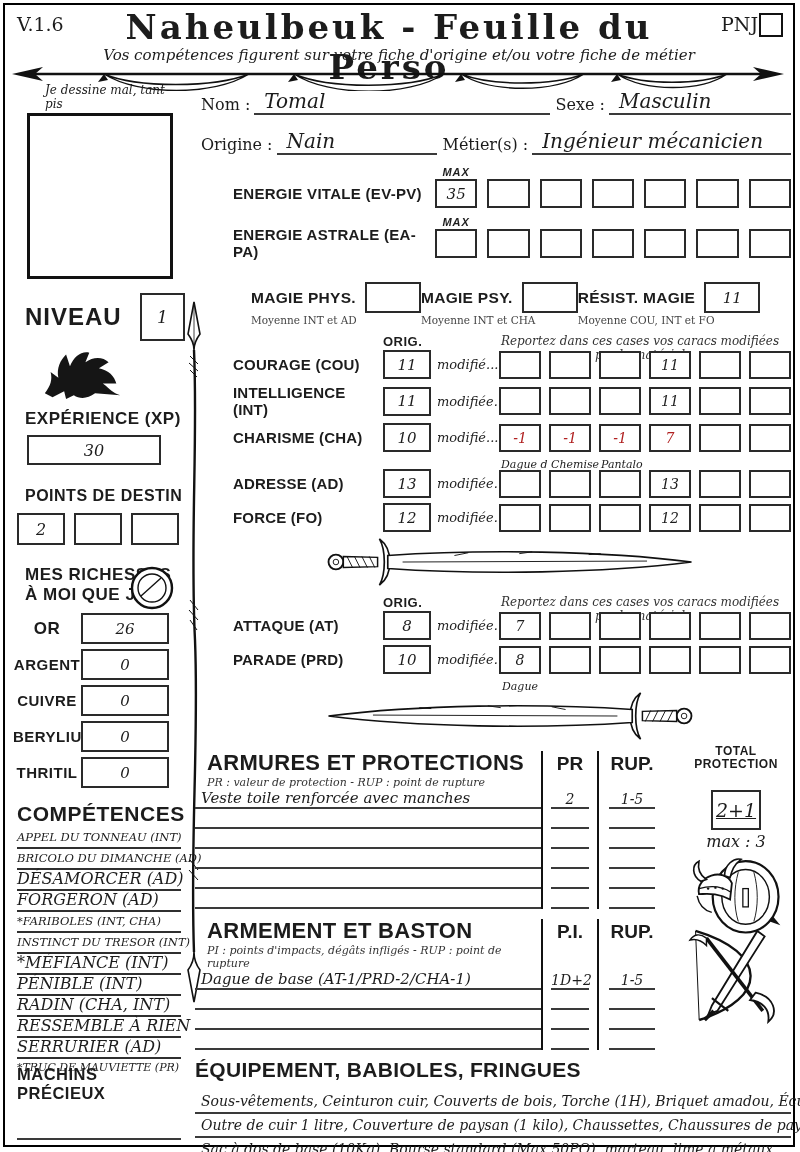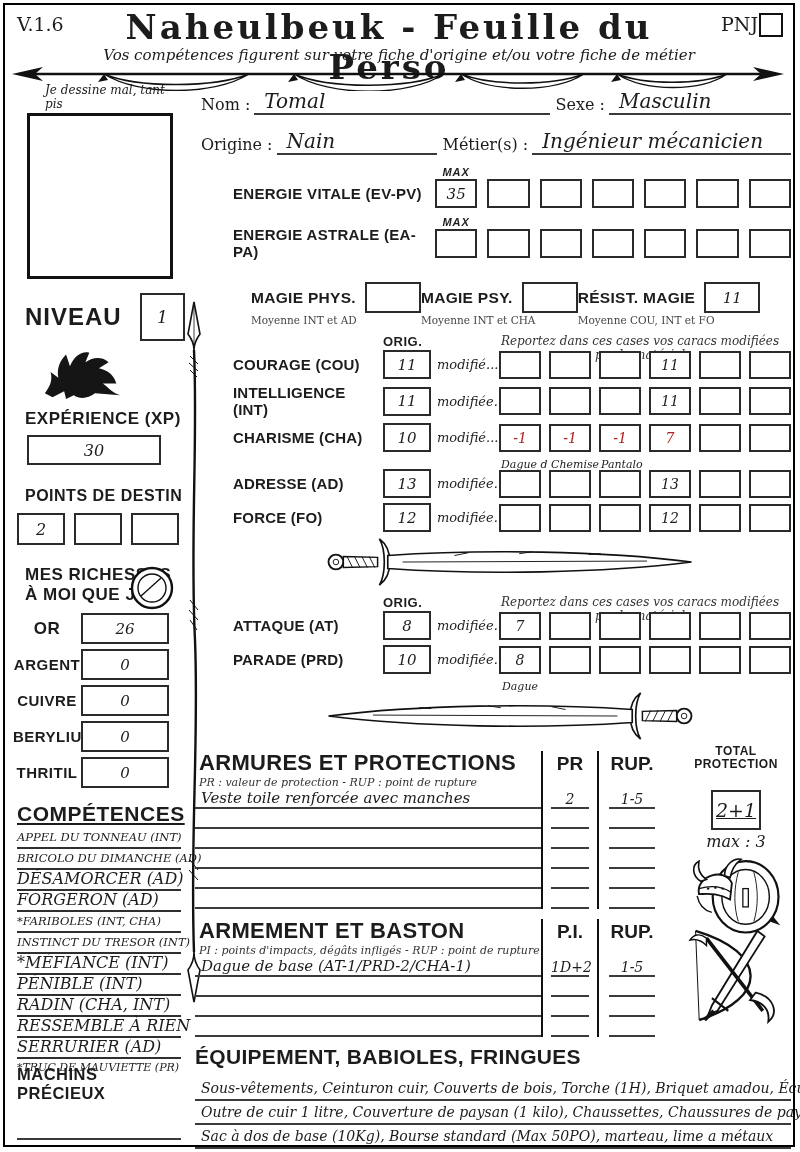--- a/index.html
+++ b/index.html
@@ -33,21 +33,21 @@
   .xp-box{margin:6px 0 0 14px;width:130px;height:26px;font-size:16px;}
   .destin-label{margin:22px 0 0 12px;font-size:16px;letter-spacing:.5px;}
   .destin-row{display:flex;gap:9px;margin:8px 0 0 4px;}
   .destin-box{width:44px;height:28px;font-size:16px;}
   .rich-head{position:relative;margin:20px 0 0 12px;font-size:17px;line-height:20px;letter-spacing:.5px;width:150px;}
   .coin{position:absolute;right:0;top:0;width:46px;height:46px;}
   .cur-row{display:flex;align-items:center;margin:5px 0 0 0;}
   .cur-label{width:68px;text-align:center;font-size:15px;letter-spacing:.5px;}
   .cur-label.big{font-size:17px;}
   .cur-box{width:84px;height:27px;font-size:15px;border-width:2.5px;}
-  .comp-title{margin:14px 0 2px 4px;font-size:21px;letter-spacing:.5px;text-decoration:underline;}
+  .comp-title{margin:14px 0 2px 4px;font-size:21px;letter-spacing:.5px;}
   .skill{margin:0 4px 0 4px;border-bottom:2px solid #2f2f2f;font-style:italic;height:19px;line-height:18px;white-space:nowrap;overflow:visible;}
   .sk-sm{font-size:11.5px;}
   .sk-lg{font-size:16px;}
   .sk-overlap{border-bottom:none;font-size:11px;height:12px;margin-bottom:-6px;color:#222;}
   .machins{margin:0 0 6px 4px;font-size:16.5px;letter-spacing:.5px;}
   .blank-line{margin:0 4px;height:21px;border-bottom:2px solid #3a3a3a;}
 
   
   .vspear{position:absolute;left:176px;top:295px;width:26px;height:704px;}
 
@@ -86,21 +86,21 @@
   .m-boxes{flex:1;display:grid;grid-template-columns:repeat(6,1fr);gap:8px;}
   .mbox{height:24px;font-size:14px;position:relative;}
   .sub{position:absolute;top:32px;left:0;right:0;text-align:center;font-size:11px;font-style:italic;color:#1c1c1c;white-space:nowrap;}
   .row-gap{margin-bottom:17px !important;}
 
   .sword{display:block;margin:4px 0 2px 110px;width:410px;height:50px;}
   .sword.flip{transform:scaleX(-1);margin-top:0;}
 
   
   .tbl{display:grid;grid-template-columns:1fr 56px 68px;width:470px;}
-  .t-titlecell{padding-left:4px;}
+  .t-titlecell{padding-left:12px;}
   .t-title{font-size:22px;letter-spacing:.3px;line-height:24px;}
   .t-note{font-size:11px;color:#333;margin-top:1px;}
   .t-colhdr{border-left:2px solid #111;text-align:center;font-size:19px;padding-top:2px;}
   .t-cell{border-left:2px solid #111;display:flex;align-items:flex-end;justify-content:center;}
   .t-row-line{height:20px;display:flex;align-items:flex-end;}
   .t-row-line .u{width:100%;font-size:15px;line-height:17px;padding-left:6px;white-space:nowrap;}
   .t-cell .u{width:70%;text-align:center;font-size:14px;line-height:16px;padding-left:0;}
   .armures-wrap,.armement-wrap{position:relative;margin-top:10px;}
   .total-block{position:absolute;left:486px;top:-6px;width:110px;text-align:center;}
   .total-lbl{font-size:12px;line-height:13px;letter-spacing:.5px;}

